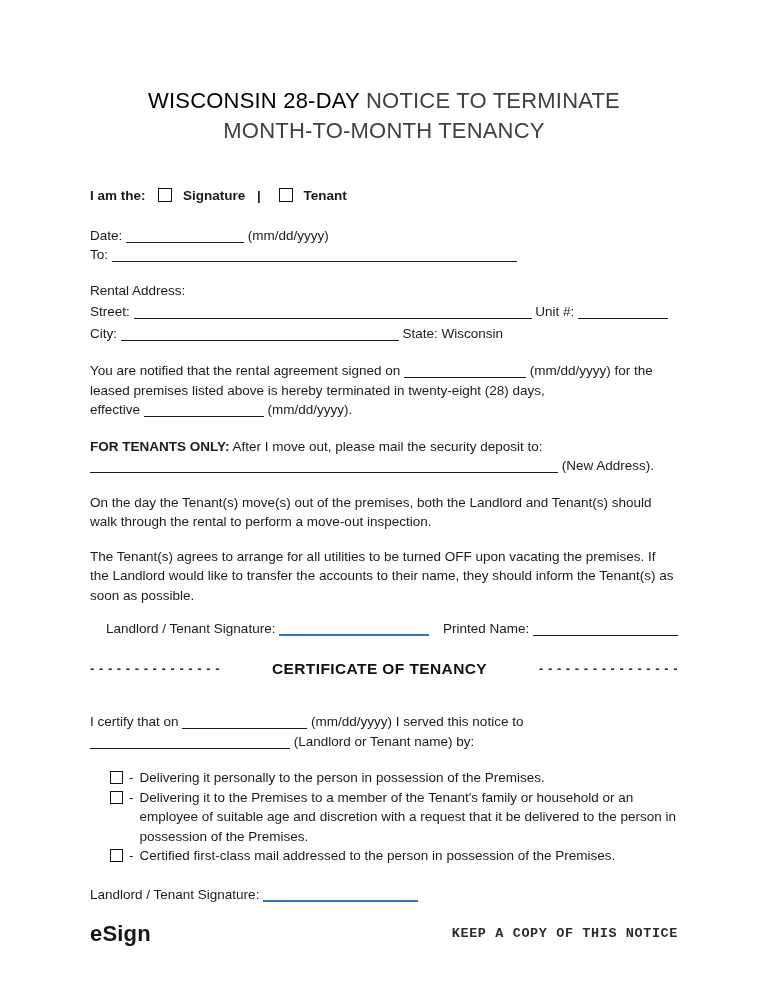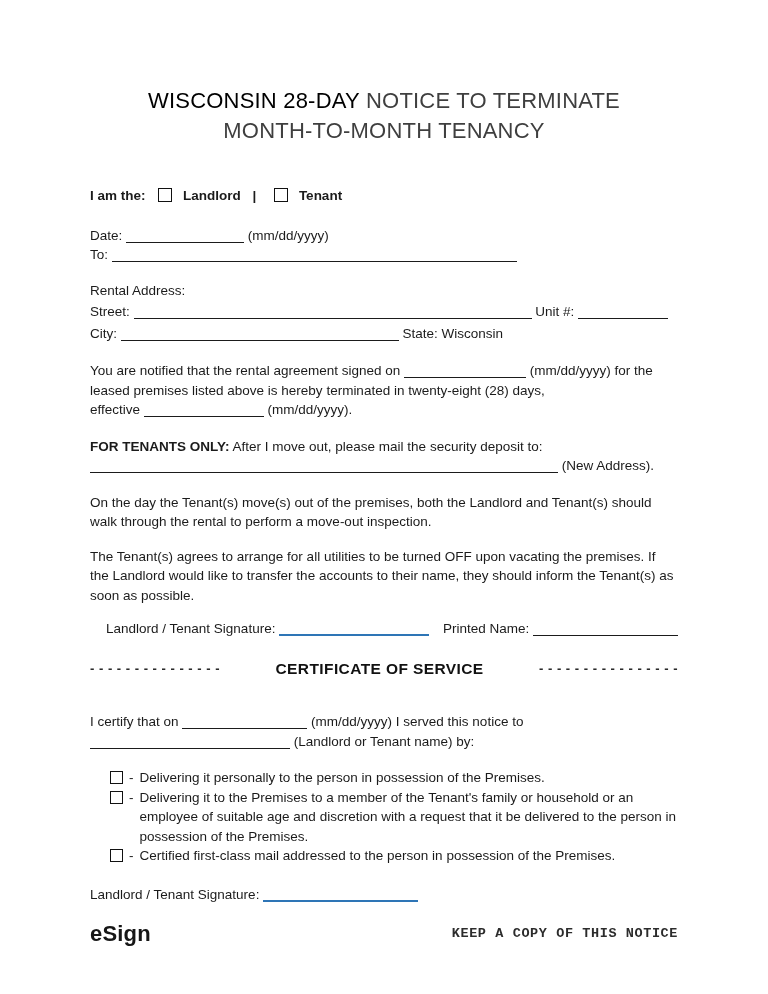--- a/index.html
+++ b/index.html
@@ -82,21 +82,21 @@
   <div class="title">
     <div class="line">
       <span class="t-strong">WISCONSIN 28-DAY</span><span class="t-soft">NOTICE TO TERMINATE</span>
     </div>
     <div class="line t-soft">MONTH-TO-MONTH TENANCY</div>
   </div>
 
   <div class="role-line">
     <span>I am the:</span>
     <span class="checkbox"></span>
-    <span>Landlord</span>
+    <span>Signature</span>
     <span class="divider">|</span>
     <span class="checkbox"></span>
     <span>Tenant</span>
   </div>
 
   <div class="date-block">
     <p class="line">
       <span>Date:</span>
       <span class="blank w118"></span>
       <span>(mm/dd/yyyy)</span>
@@ -143,21 +143,21 @@
 
   <p class="sig-row">
     <span>Landlord / Tenant Signature:</span>
     <span class="blank sig-blank w150"></span>
     <span class="printed">Printed Name:</span>
     <span class="blank w145"></span>
   </p>
 
   <div class="cert-header">
     <span class="dashes">- - - - - - - - - - - - - - -</span>
-    <span class="cert-title">CERTIFICATE OF SERVICE</span>
+    <span class="cert-title">CERTIFICATE OF TENANCY</span>
     <span class="dashes">- - - - - - - - - - - - - - - -</span>
   </div>
 
   <p class="certify-block">
     <span>I certify that on</span>
     <span class="blank w125"></span>
     <span>(mm/dd/yyyy) I served this notice to</span>
     <span class="blank w200"></span>
     <span>(Landlord or Tenant name) by:</span>
   </p>

